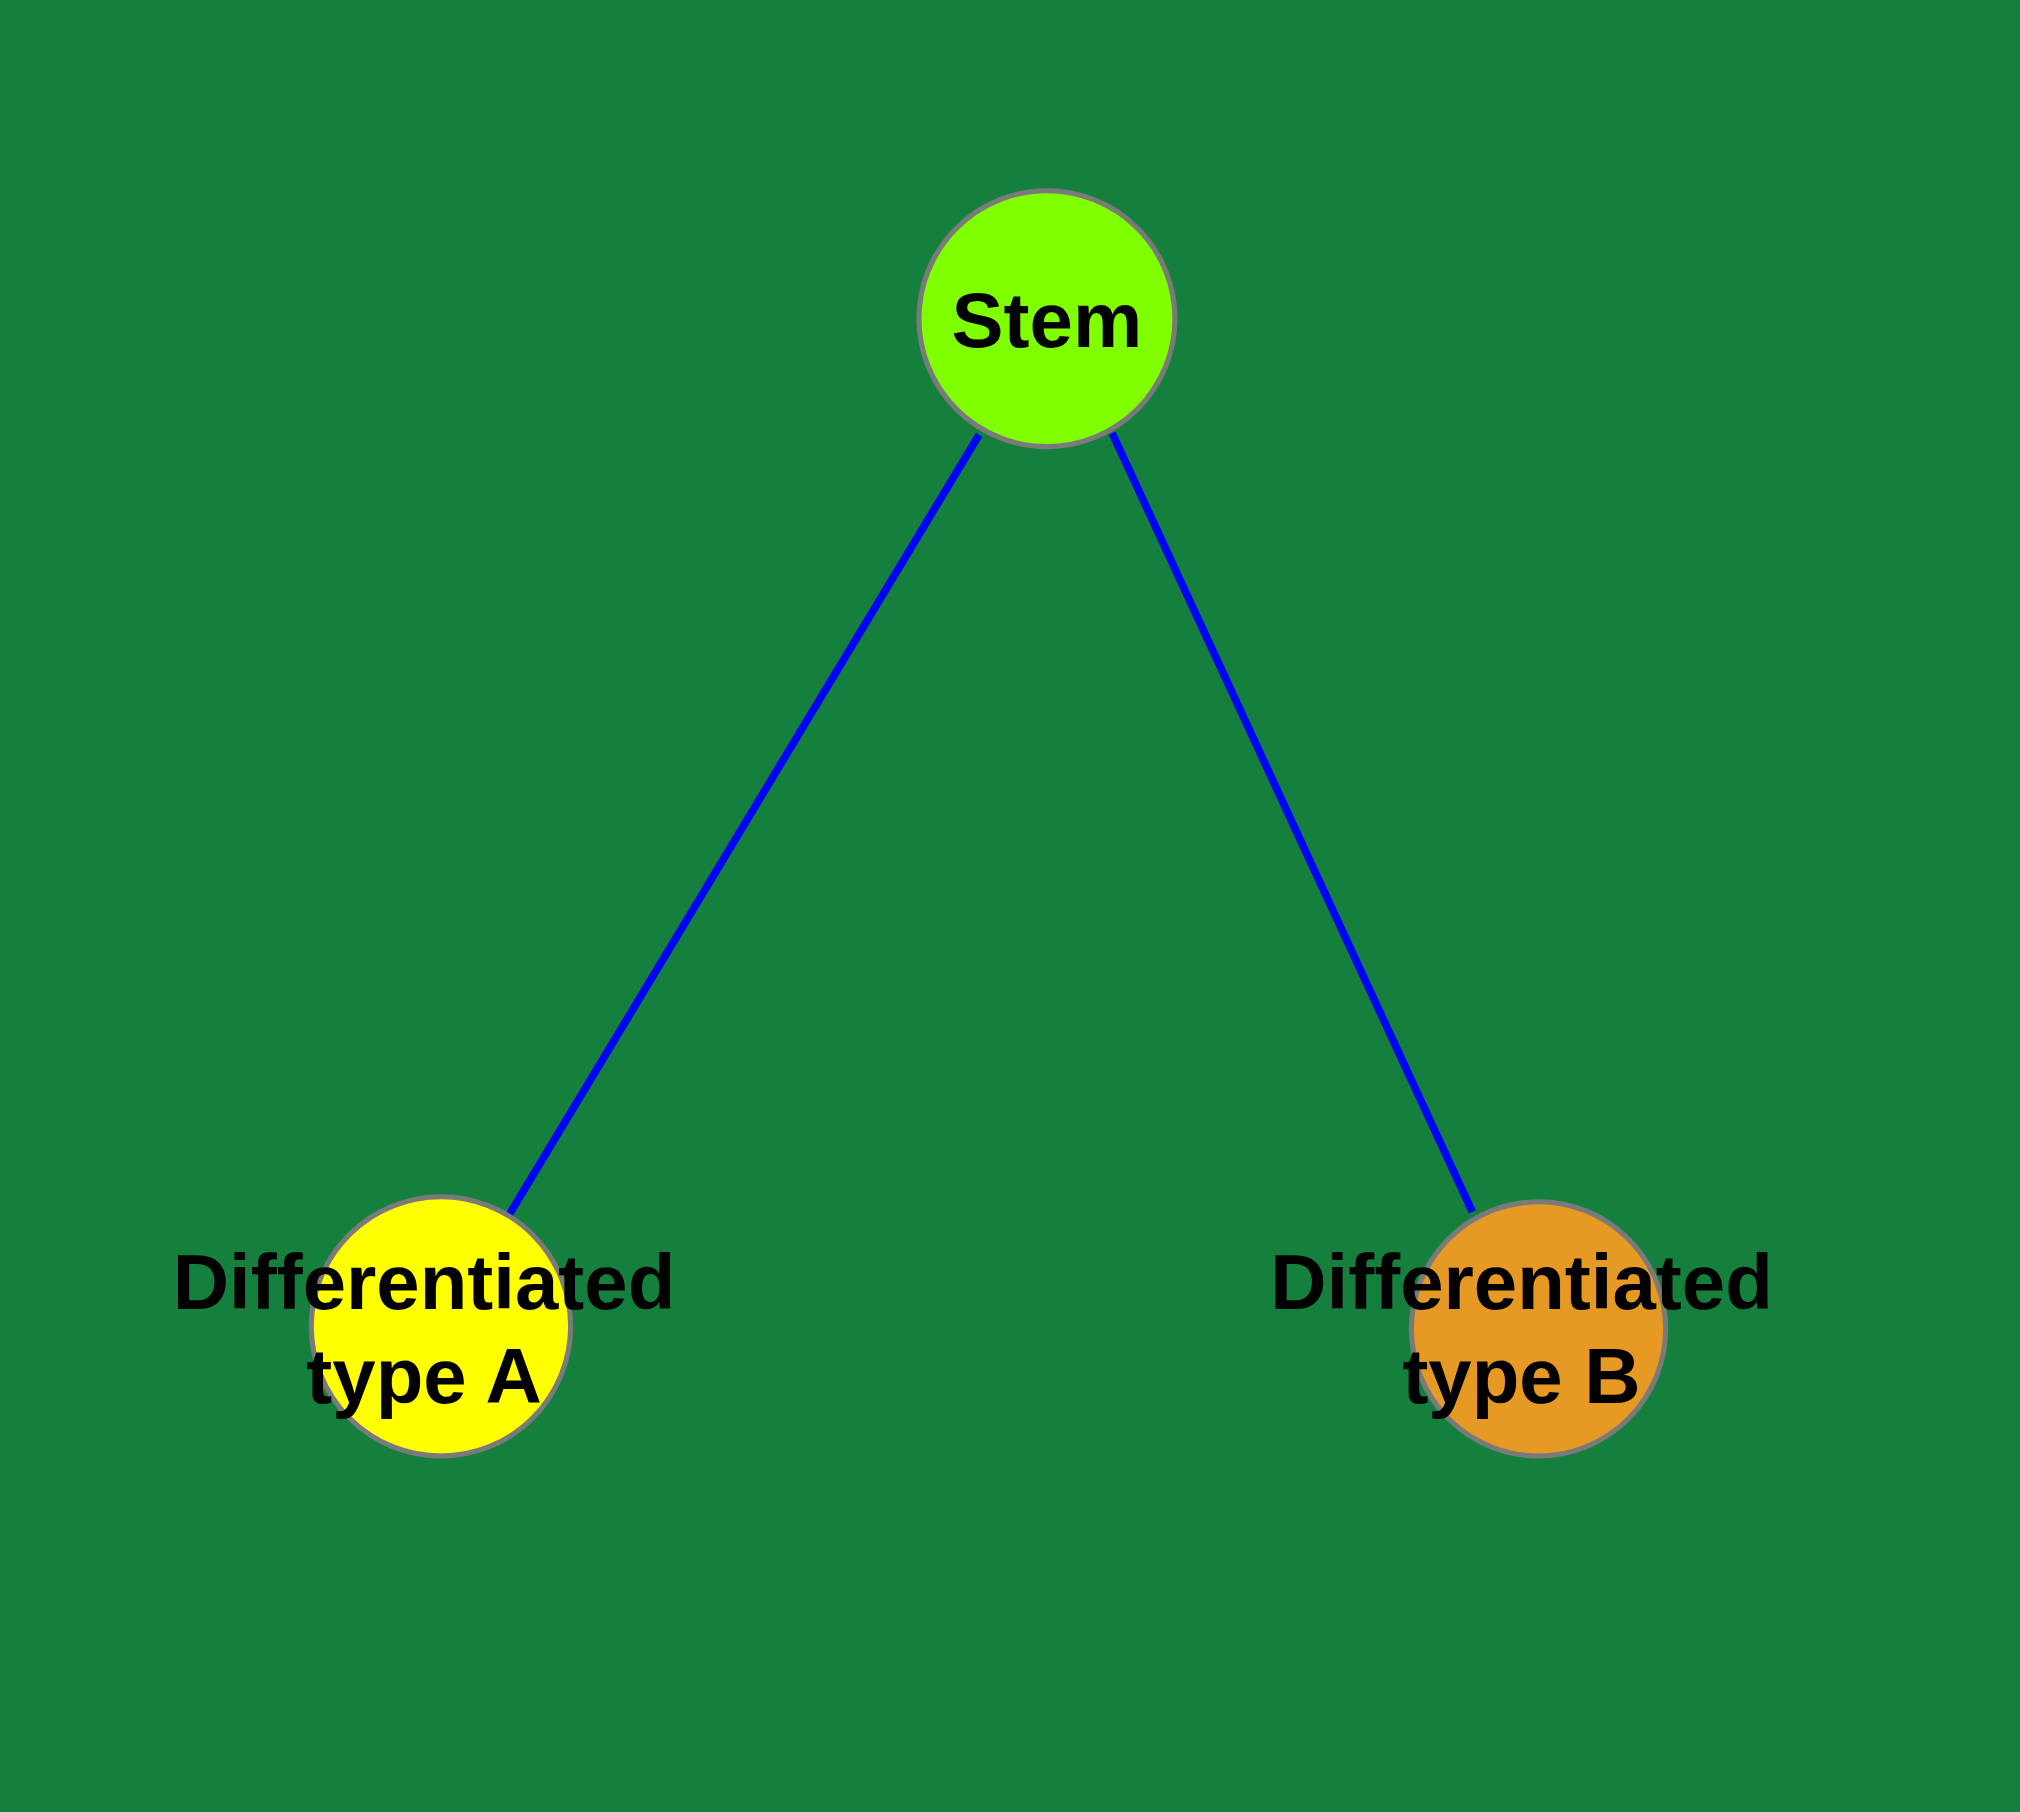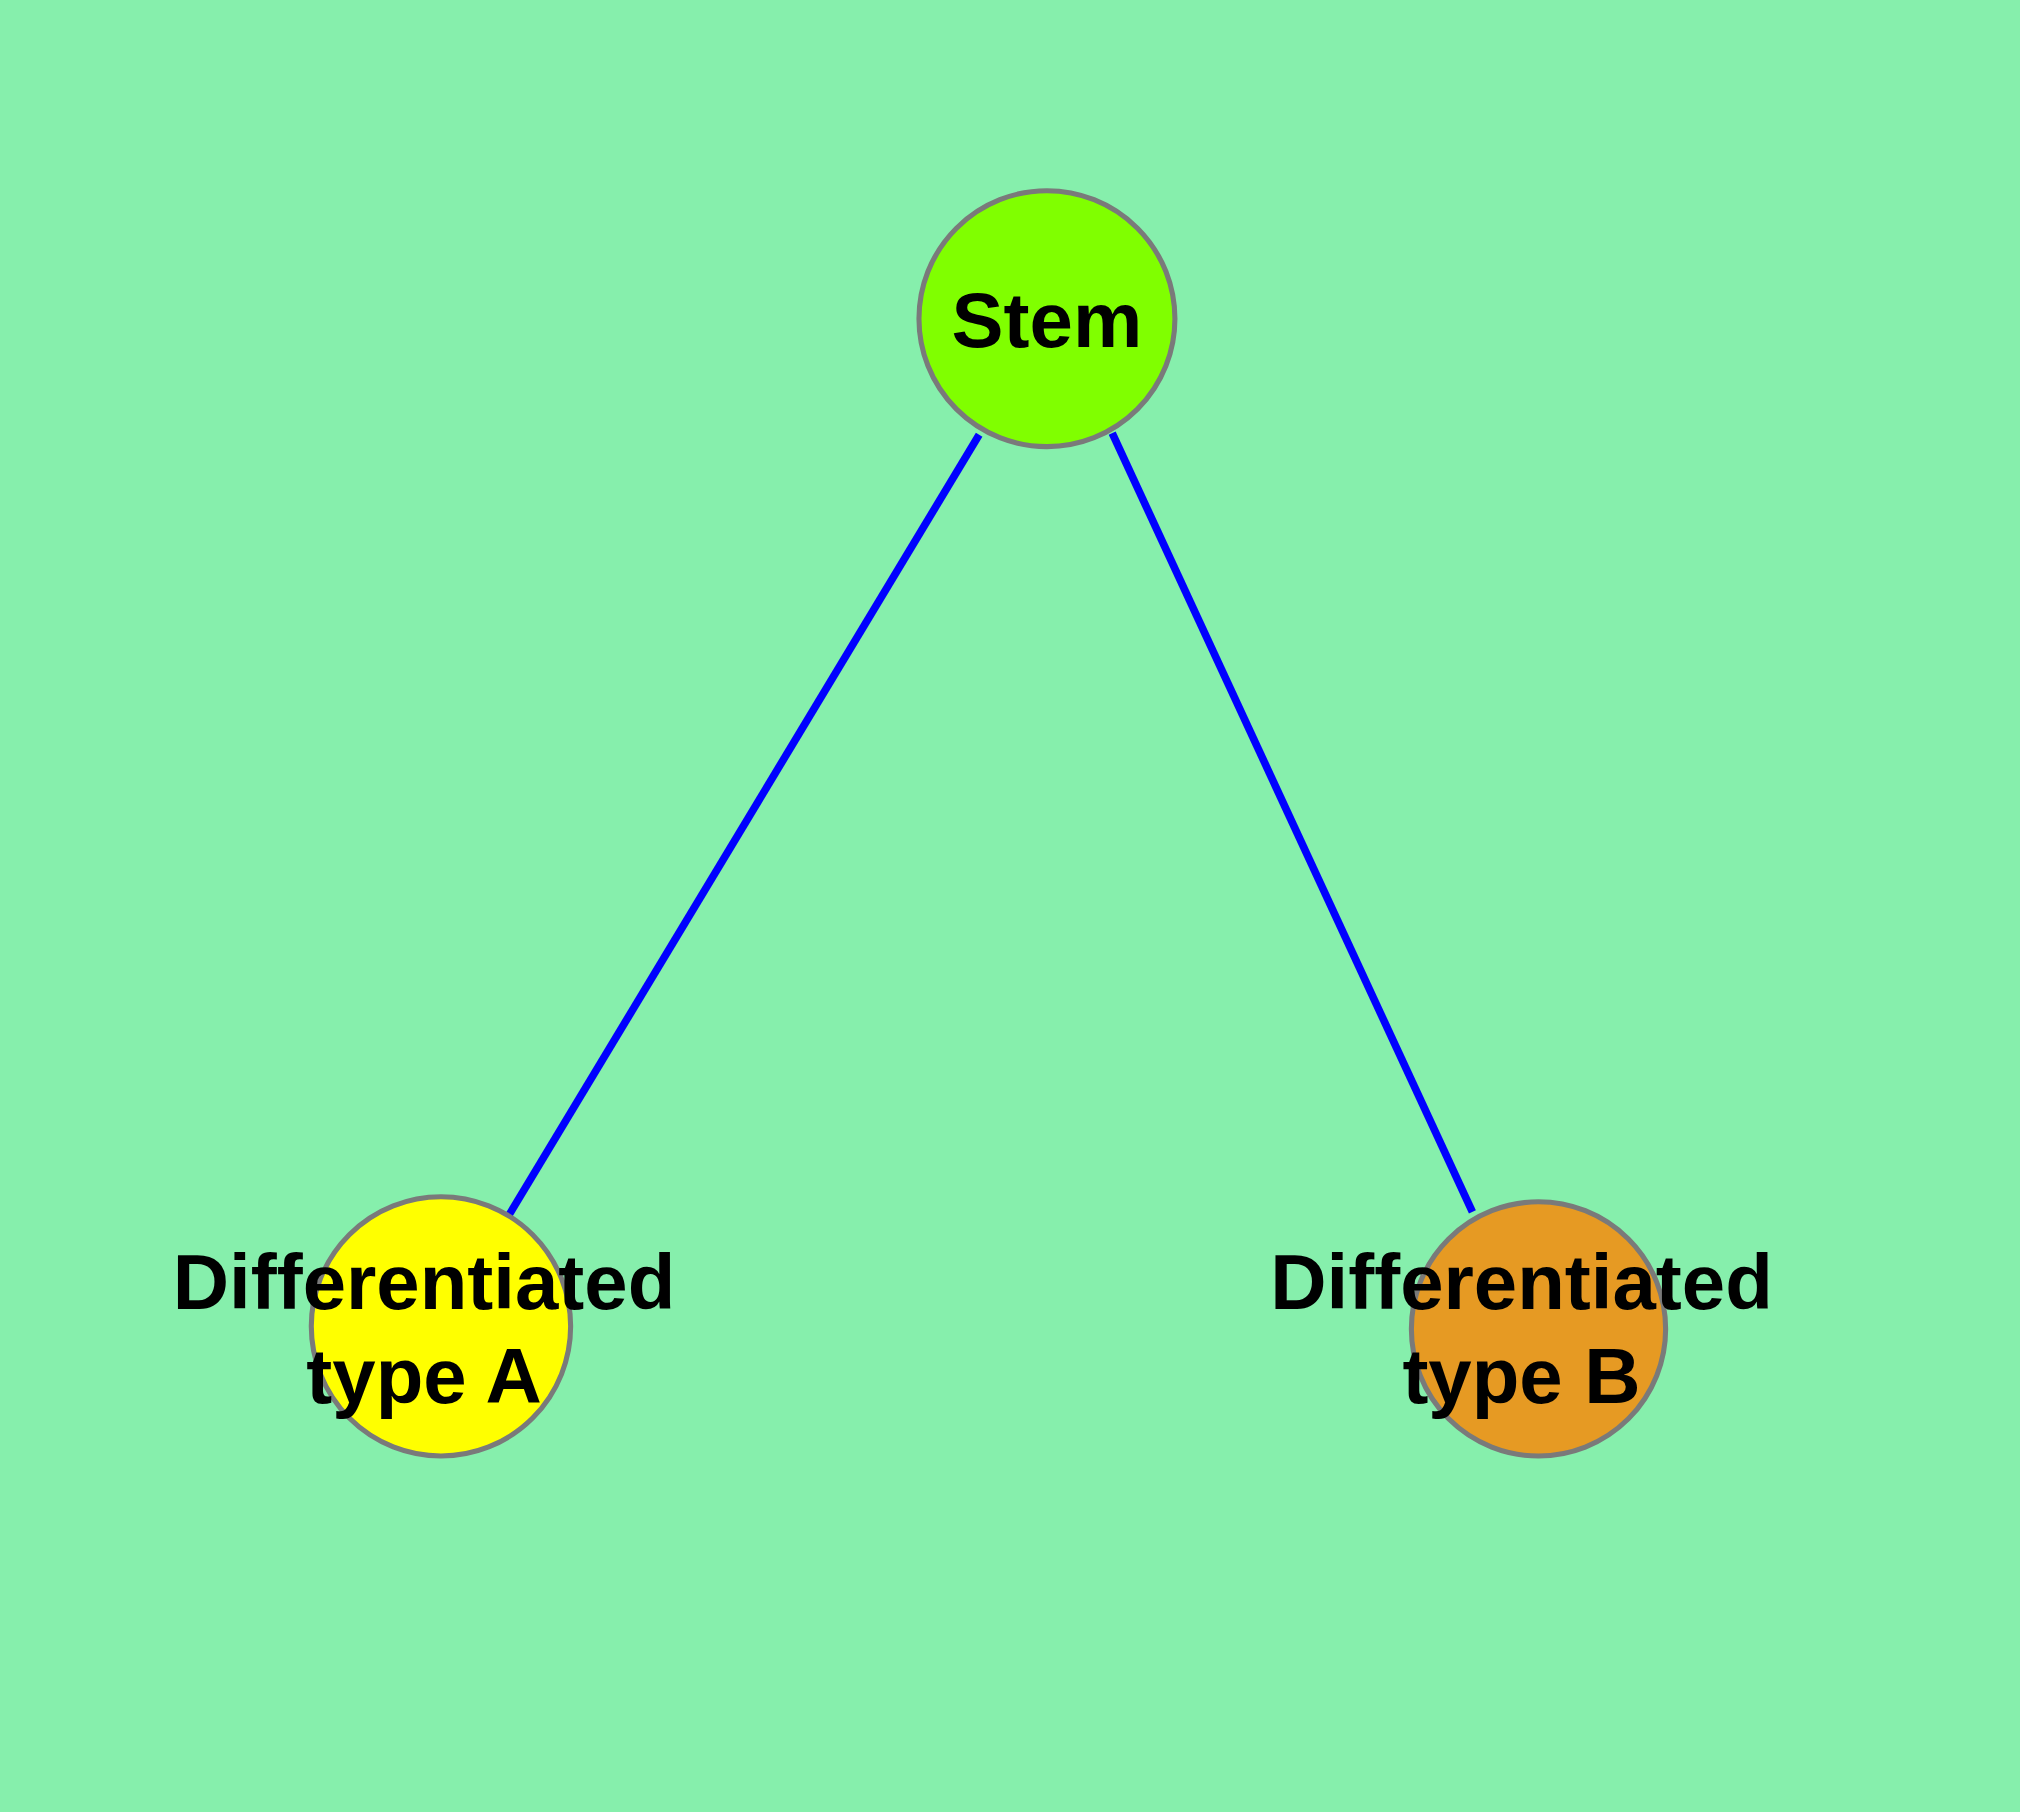--- a/index.html
+++ b/index.html
@@ -43,21 +43,21 @@
     fill: none;
   }
   .node-circle {
     stroke: #7a7a7a;
     stroke-width: 6;
   }
 </style>
 </head>
 <body>
 
-<div id="canvas" style="background: #86efac;">
+<div id="canvas" style="background: #15803d;">
   <svg id="graph-svg" viewBox="0 0 2384 2138">
 
     <g>
       <line class="edge-line" x1="1155" y1="513" x2="600" y2="1434" stroke="#0000ff"></line>
       <line class="edge-line" x1="1312" y1="511" x2="1737" y2="1430" stroke="#0000ff"></line>
     </g>
 
     <g>
 
       <g>

